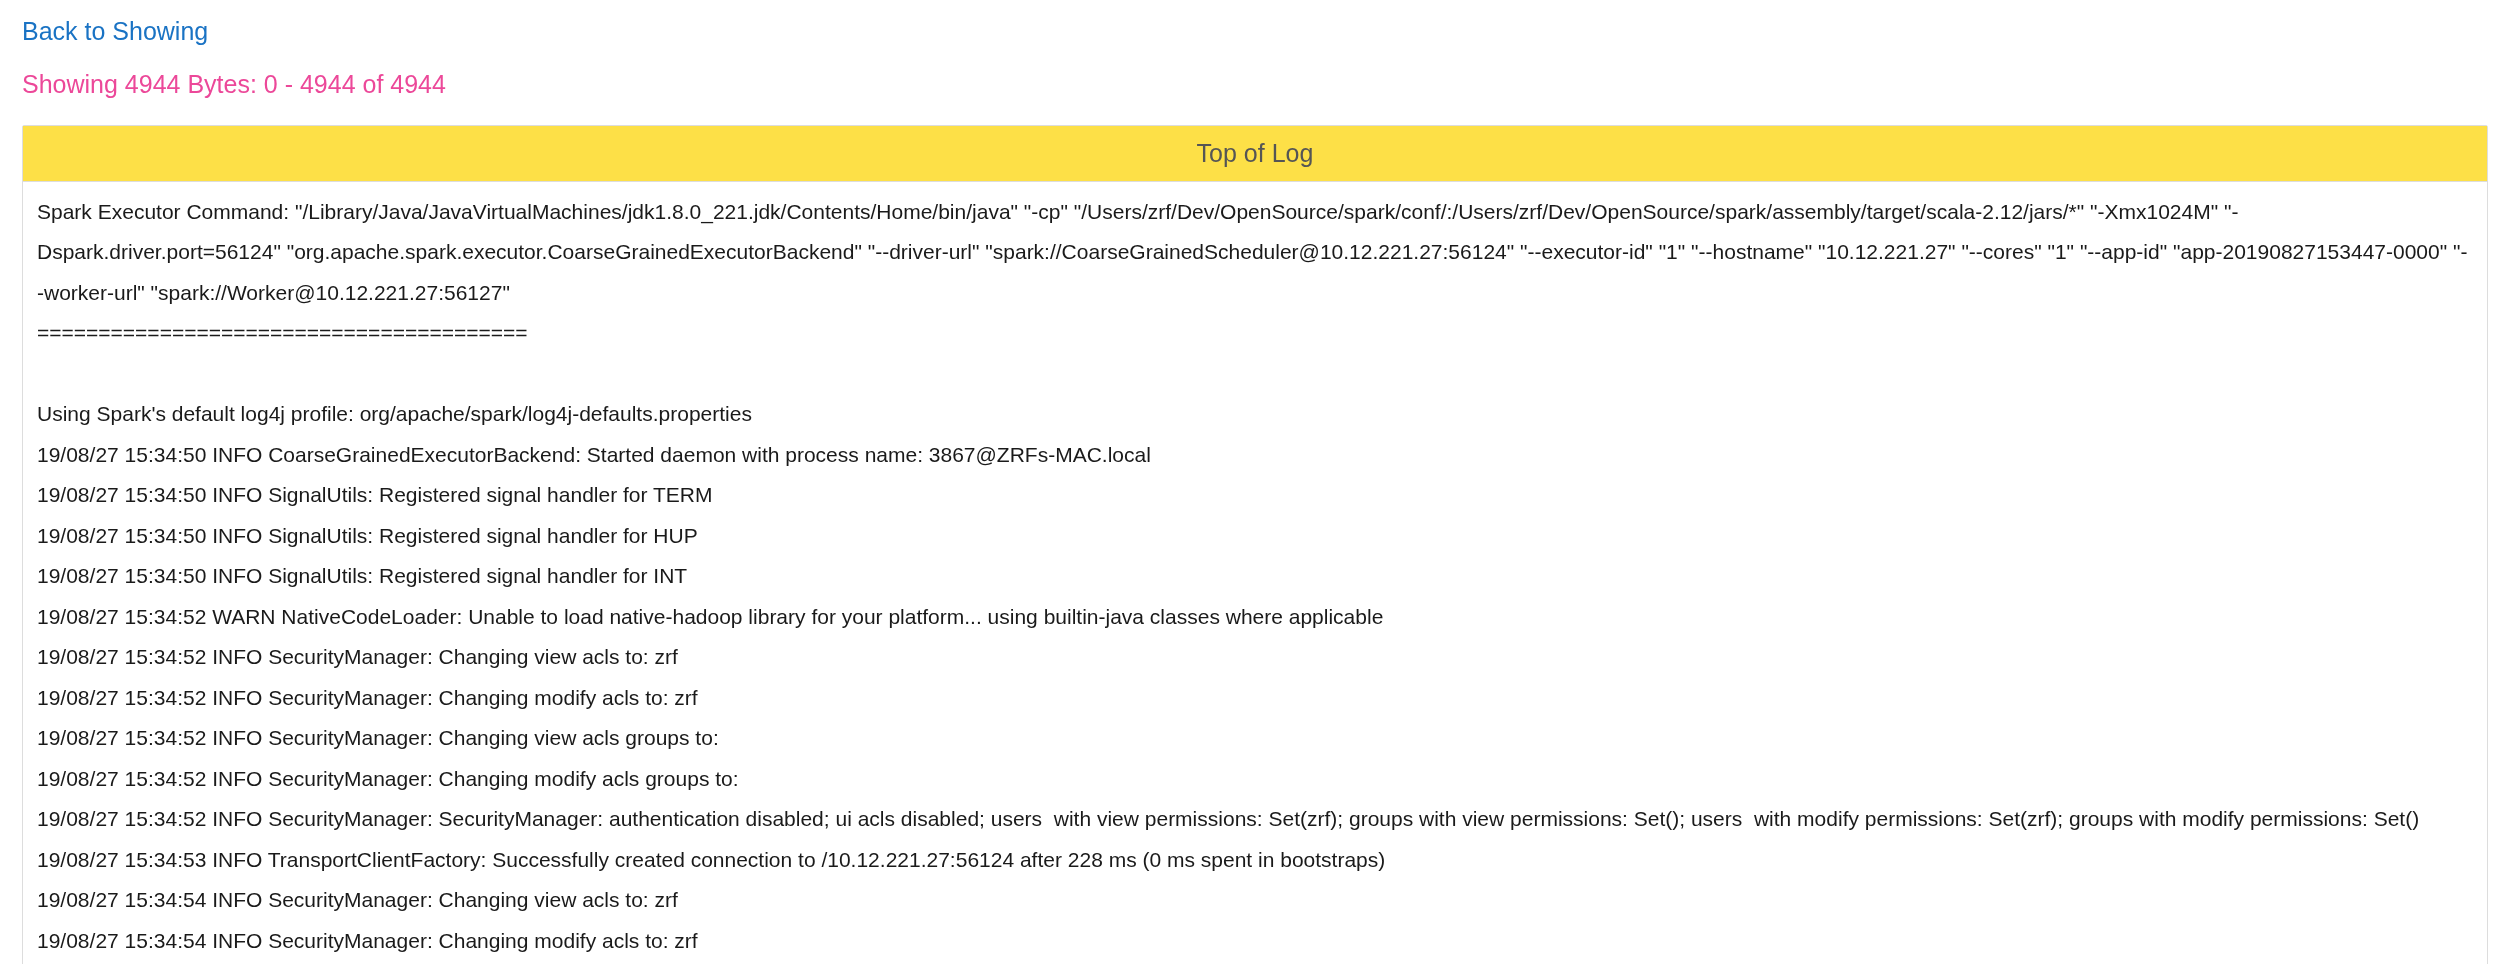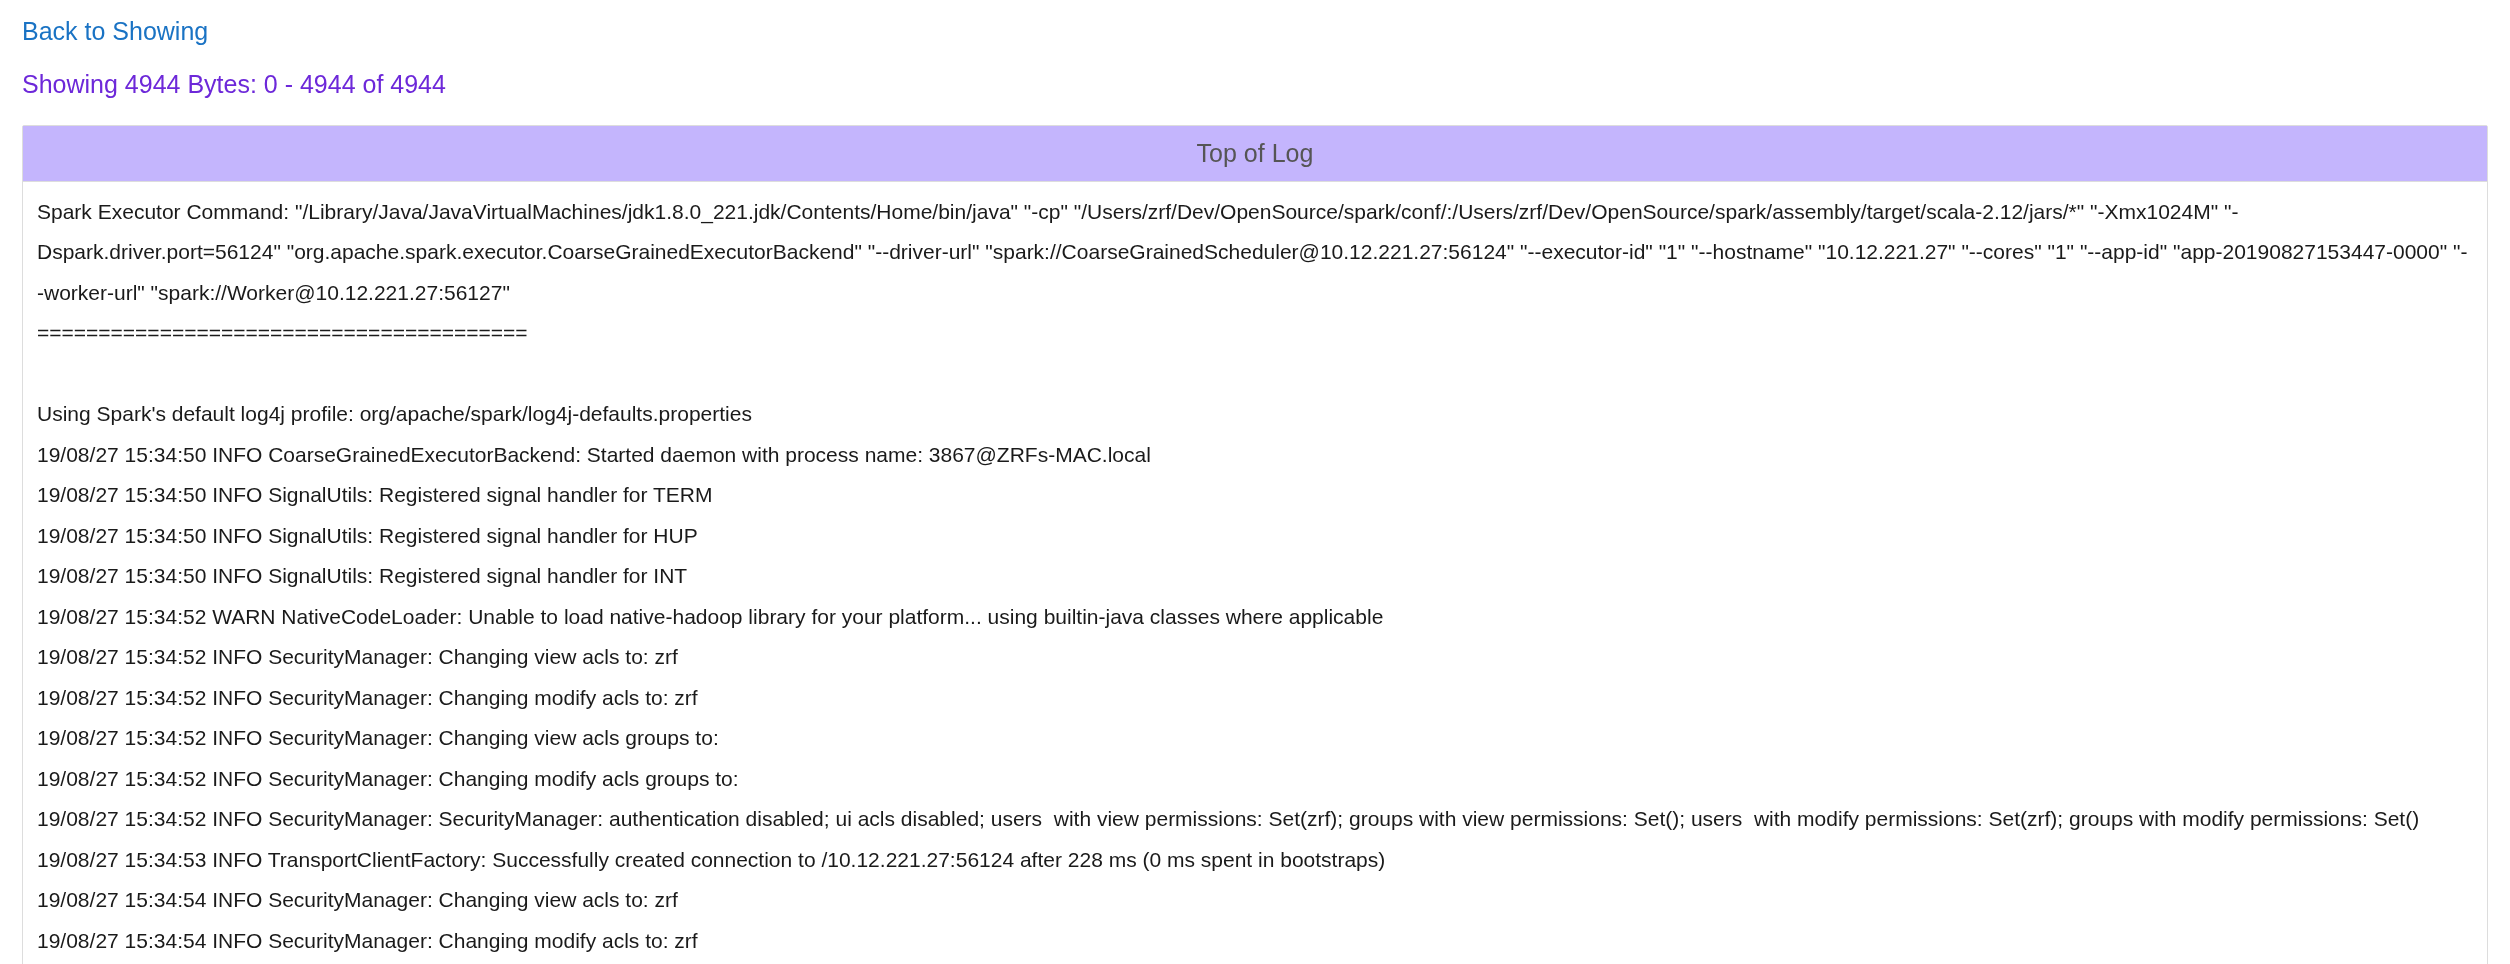--- a/index.html
+++ b/index.html
@@ -24,34 +24,34 @@
     display: inline-block;
     color: #1a73c4;
     font-size: 25px;
     text-decoration: none;
     line-height: 1.2;
     margin: 2px 0 0 0;
     cursor: pointer;
   }
   .showing-line {
     font-size: 25px;
-    color: #6d28d9;
+    color: #ec4899;
     margin: 22px 0 0 0;
     line-height: 1.3;
   }
   .log-panel {
     margin-top: 24px;
     border: 1px solid #dddddd;
     border-radius: 2px;
     background: #ffffff;
     width: 2466px;
     box-sizing: border-box;
   }
   .log-header {
-    background: #c4b5fd;
+    background: #fde047;
     border-bottom: 1px solid #dddddd;
     text-align: center;
     font-size: 25px;
     color: #555555;
     padding: 12px 0 13px 0;
     line-height: 1.2;
     user-select: none;
   }
   .log-body {
     padding: 10px 14px 12px 14px;

